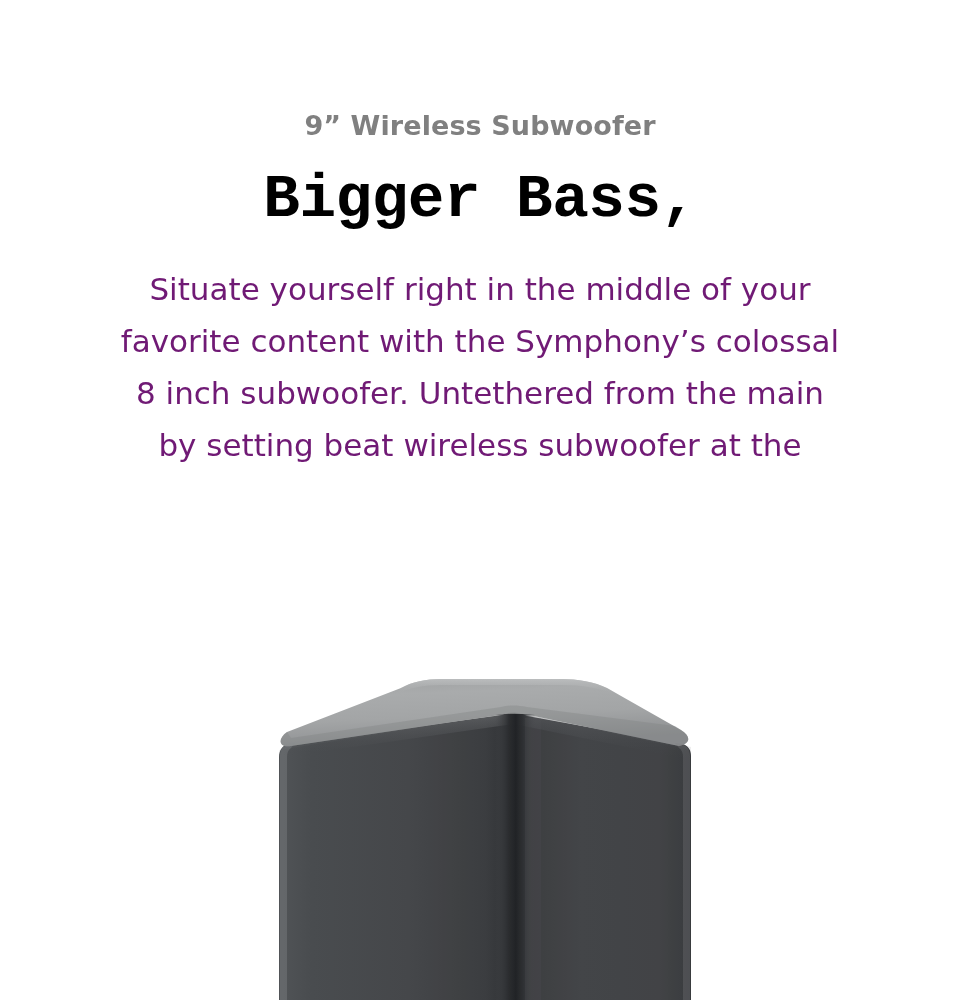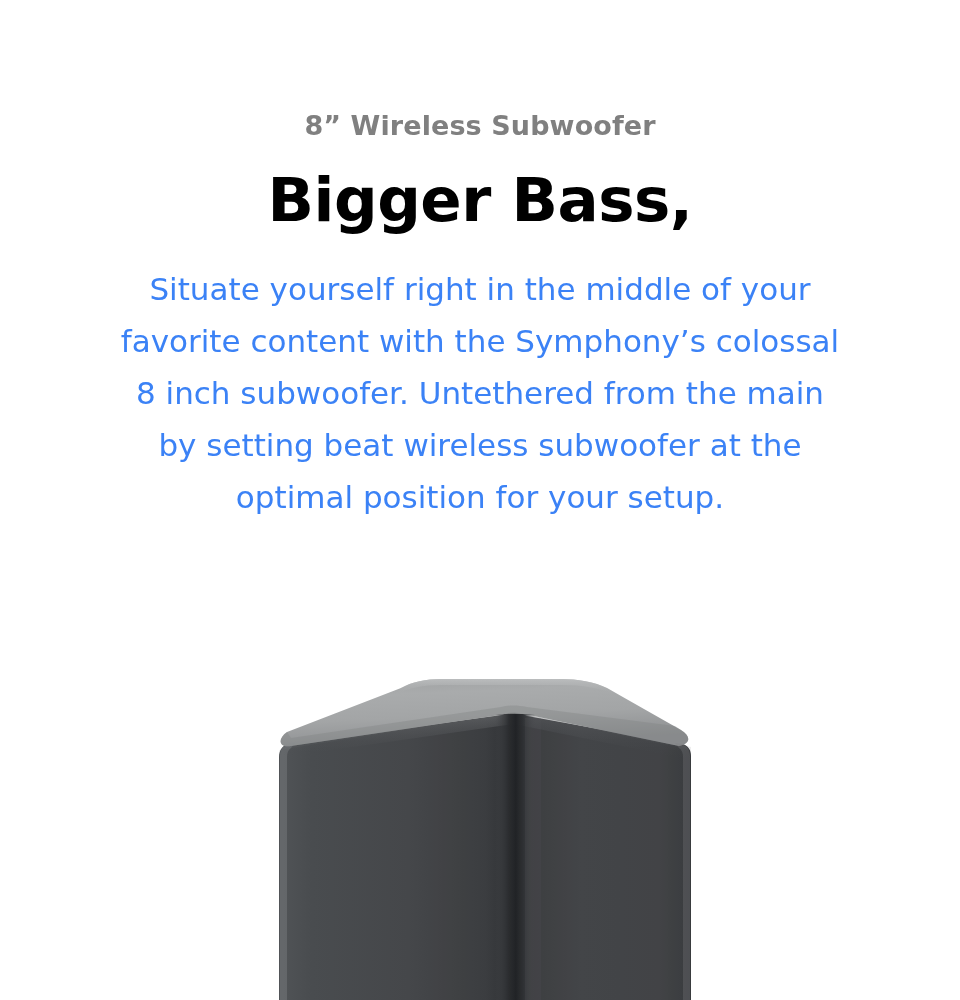--- a/index.html
+++ b/index.html
@@ -49,30 +49,31 @@
     font-size: 61px;
     font-weight: 700;
     line-height: 1.28;
     color: #000000;
     letter-spacing: -0.5px;
     margin-top: 22px;
   }
   .headline .line {
     display: block;
     white-space: nowrap;
+    font-family: Liberation Mono, monospace;
   }
 
   .body-copy {
     margin: 0;
     padding: 0;
     margin-top: 24px;
     font-size: 31px;
     font-weight: 400;
     line-height: 52px;
-    color: #3b82f6;
+    color: #701a75;
     letter-spacing: 0px;
   }
   .body-copy .line {
     display: block;
     white-space: nowrap;
   }
 
   
   .product-stage {
     position: absolute;
@@ -90,32 +91,31 @@
     top: 0;
   }
 </style>
 </head>
 <body>
 
 <div class="page">
 
   <section class="copy-block">
 
-    <p class="eyebrow">8” Wireless Subwoofer</p>
+    <p class="eyebrow">9” Wireless Subwoofer</p>
 
     <h1 class="headline">
       <span class="line">Bigger Bass,</span>
     </h1>
 
     <p class="body-copy">
       <span class="line">Situate yourself right in the middle of your</span>
       <span class="line">favorite content with the Symphony’s colossal</span>
       <span class="line">8 inch subwoofer. Untethered from the main</span>
       <span class="line">by setting beat wireless subwoofer at the</span>
-      <span class="line">optimal position for your setup.</span>
     </p>
 
   </section>
 
   <section class="product-stage">
     <svg class="product-svg" width="960" height="340" viewBox="0 0 960 340" xmlns="http://www.w3.org/2000/svg">
       <defs>
 
         <linearGradient id="gTop" x1="0" y1="0" x2="0.25" y2="1">
           <stop offset="0%" stop-color="#9ea0a1"></stop>

